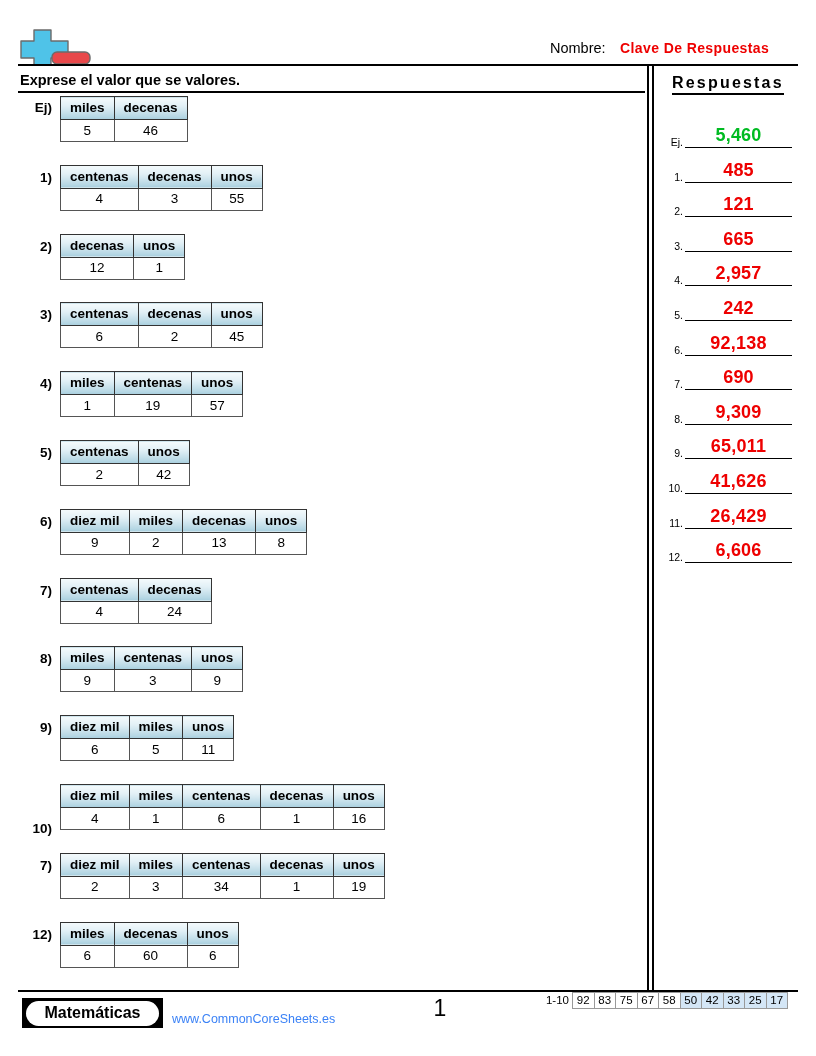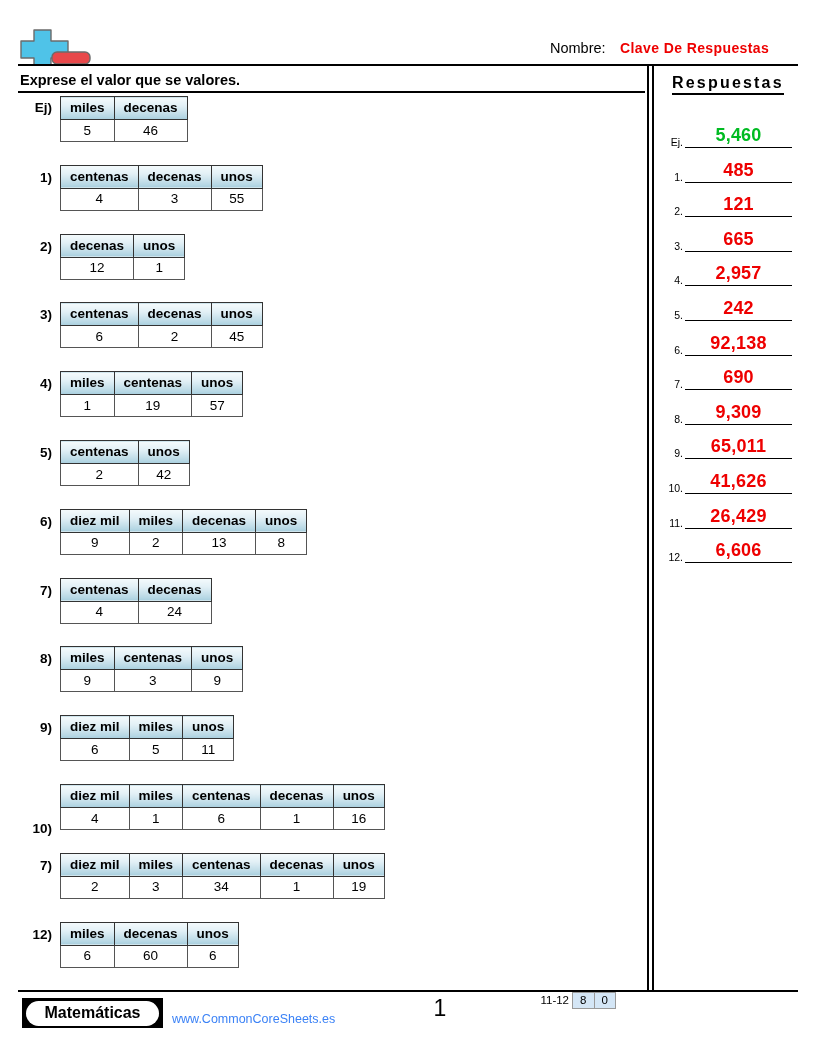--- a/index.html
+++ b/index.html
@@ -501,17 +501,25 @@
 <div id="footer-rule"></div>
 <div id="brand-badge">
   <div id="brand-pill">
     <span id="brand-text">Matemáticas</span>
   </div>
 </div>
 <div id="site-url">www.CommonCoreSheets.es</div>
 <div id="page-num">1</div>
 <div id="score-table">
     <div class="score-row">
-      <div class="score-rowlabel">11-12</div>
-      <div class="score-cell hl">8</div>
-      <div class="score-cell hl">0</div>
+      <div class="score-rowlabel">1-10</div>
+      <div class="score-cell">92</div>
+      <div class="score-cell">83</div>
+      <div class="score-cell">75</div>
+      <div class="score-cell">67</div>
+      <div class="score-cell">58</div>
+      <div class="score-cell hl">50</div>
+      <div class="score-cell hl">42</div>
+      <div class="score-cell hl">33</div>
+      <div class="score-cell hl">25</div>
+      <div class="score-cell hl">17</div>
     </div>
   </div>
 
 </body></html>

